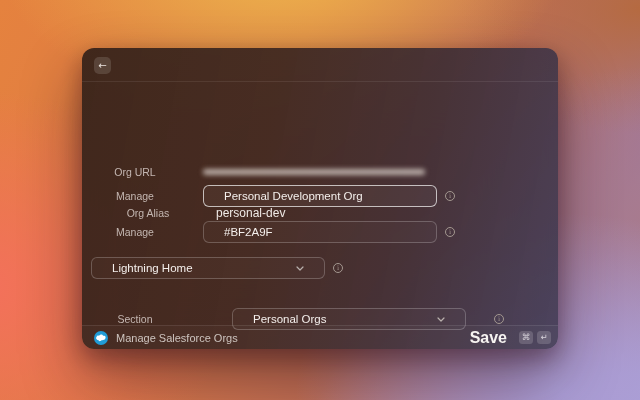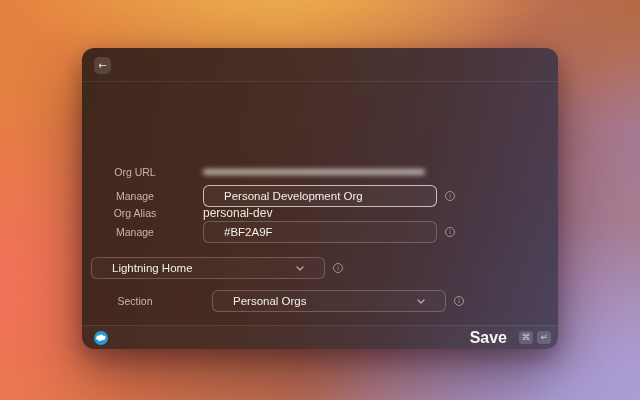--- a/index.html
+++ b/index.html
@@ -57,28 +57,28 @@
   .row { position:absolute; left:0; right:0; display:flex; align-items:center; }
   .flabel {
     width:106px; text-align:center; margin-right:15px;
     font-size:10.5px; color:#c4b7b2; flex:0 0 106px;
   }
   .static-row { height:14px; }
   .fvalue { font-size:12px; color:#efe9e5; }
 
   .r-orgurl   { top:117px; }
   .r-username { top:137px; }
-  .r-orgalias { top:158px; }
+  .r-orgalias { top:158px;padding-left:13px; }
   .r-label    { top:137px; }
   .r-color    { top:173px; }
   .r-open     { top:209px; }
   .r-section  { top:245px; }
   .input-row  { height:22px; }
   .r-label, .r-color, .r-open, .r-section { }
-  .r-label{top:137px;} .r-color{top:173px;} .r-open{top:209px;} .r-section{top:242px;}
+  .r-label{top:137px;} .r-color{top:173px;} .r-open{top:209px;} .r-section{top:260px;gap:20px;}
 
   .redacted {
     height:6px; border-radius:3px;
     background:rgba(206,194,188,0.85);
     filter:blur(2.6px);
   }
   .redacted.w-long  { width:222px; }
   .redacted.w-short { width:158px; }
 
   .tinput, .select {
@@ -197,20 +197,21 @@
       <span class="info">i</span>
     </div>
 
     <div class="footer">
       <span class="sf-logo">
         <svg width="10" height="8" viewBox="0 0 20 14">
           <path fill="#ffffff" d="M8.3 2.2c1.1-1.2 2.7-1.9 4.4-1.9 2.3 0 4.3 1.2 5.3 3.1.9-.4 1.9-.4 2.9-.1-.7.1-.1 0 0 0 2.3.7 3.6 3 3 5.3h-.1c-.5 1.9-2.3 3.2-4.3 3.2-.5 0-.9-.1-1.3-.2-.6 1.1-1.8 1.8-3.1 1.8-.6 0-1.1-.1-1.6-.4-.7 1.3-2.1 2.2-3.7 2.2-1.7 0-3.2-1-3.9-2.5-.3.1-.7.1-1 .1C2.2 12.8.3 10.9.3 8.5c0-1.6.8-3 2.1-3.7C2.1 4.2 2 3.6 2 3 2 3.4 2 3.2 2 3" transform="scale(0.8) translate(0,0)"></path>
           <path fill="#ffffff" d="M6.6 3.6C7.4 2.8 8.5 2.3 9.7 2.3c1.6 0 3 .8 3.7 2.1.6-.3 1.3-.4 2-.3 1.9.3 3.2 2 2.9 3.9-.3 1.7-1.8 2.9-3.5 2.9-.3 0-.7-.1-1-.2-.4.8-1.3 1.3-2.2 1.3-.4 0-.8-.1-1.1-.3-.5 1-1.5 1.6-2.6 1.6-1.2 0-2.3-.7-2.7-1.8-.2.1-.5.1-.7.1-1.6 0-2.9-1.3-2.9-2.9 0-1.1.6-2.1 1.5-2.6-.2-.4-.2-.8-.2-1.2"></path>
         </svg>
       </span>
+      <span class="app-name">Manage Salesforce Orgs</span>
       <span class="spacer"></span>
       <span class="save-label">Save</span>
       <span class="keycap">⌘</span>
       <span class="keycap">↵</span>
     </div>
 
   </div>
 </div>
 
 </body></html>

